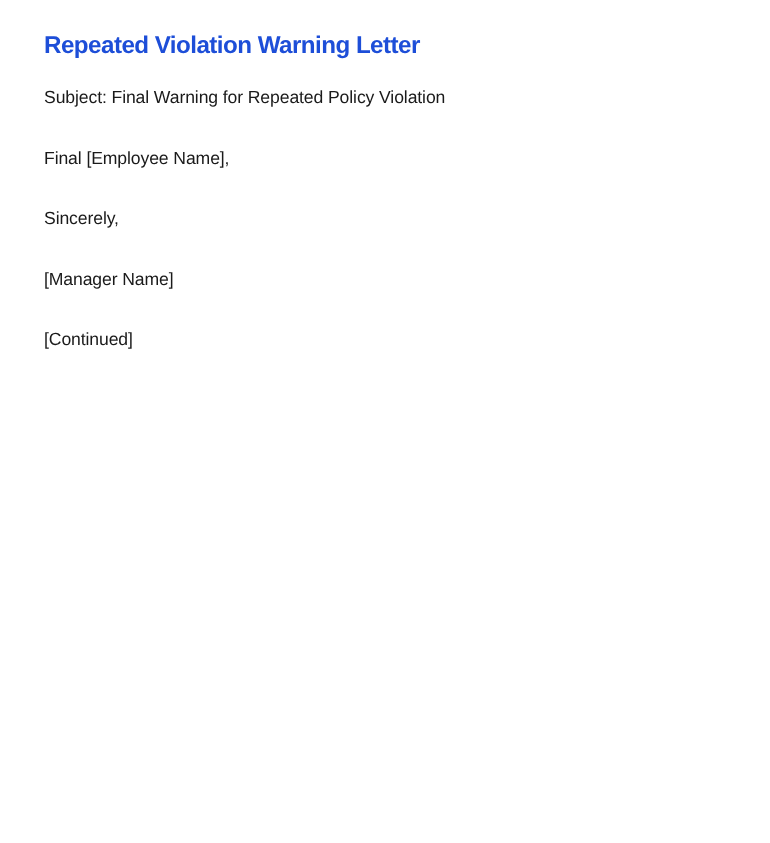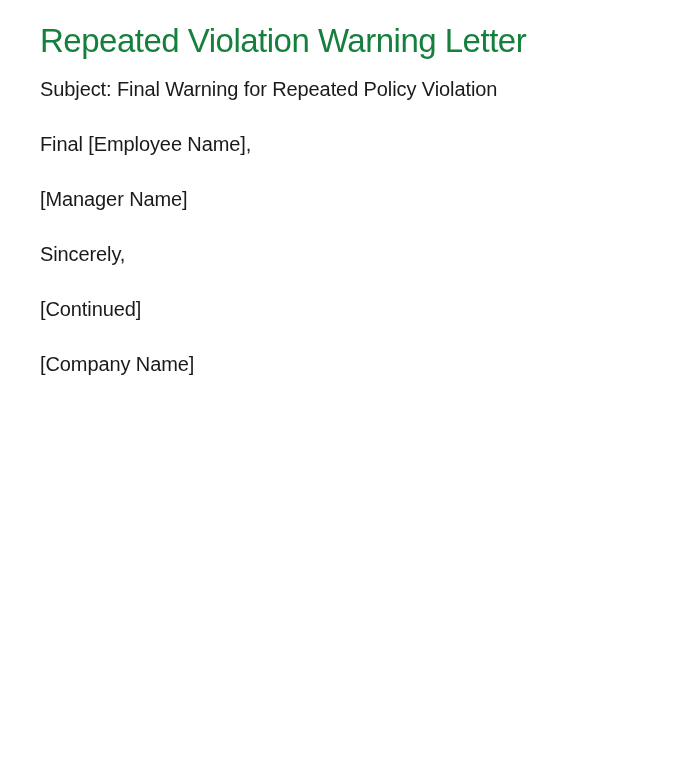--- a/index.html
+++ b/index.html
@@ -13,39 +13,38 @@
       overflow: hidden;
       font-family: "Liberation Sans", sans-serif;
       color: #1a1a1a;
     }
     .doc {
       position: relative;
       padding: 24px 40px 0 40px;
       width: 620px;
     }
     .title {
-      font-size: 33px;
-      font-weight: normal;
+      font-size: 22px;
+      font-weight: bold;
       letter-spacing: -0.5px;
-      color: #15803d;
+      color: #1d4ed8;
       margin: 0 0 14px 0;
       line-height: 34px;
     }
     .para {
-      font-size: 20px;
+      font-size: 16px;
       line-height: 35px;
       margin: 0 0 20px 0;
       letter-spacing: -0.1px;
       color: #1a1a1a;
     }
   </style>
 </head>
 <body>
 
 <div class="doc">
   <h1 class="title">Repeated Violation Warning Letter</h1>
   <p class="para">Subject: Final Warning for Repeated Policy Violation</p>
   <p class="para">Final [Employee Name],</p>
+  <p class="para">Sincerely,</p>
   <p class="para">[Manager Name]</p>
-  <p class="para">Sincerely,</p>
   <p class="para">[Continued]</p>
-  <p class="para">[Company Name]</p>
 </div>
 
 </body></html>

